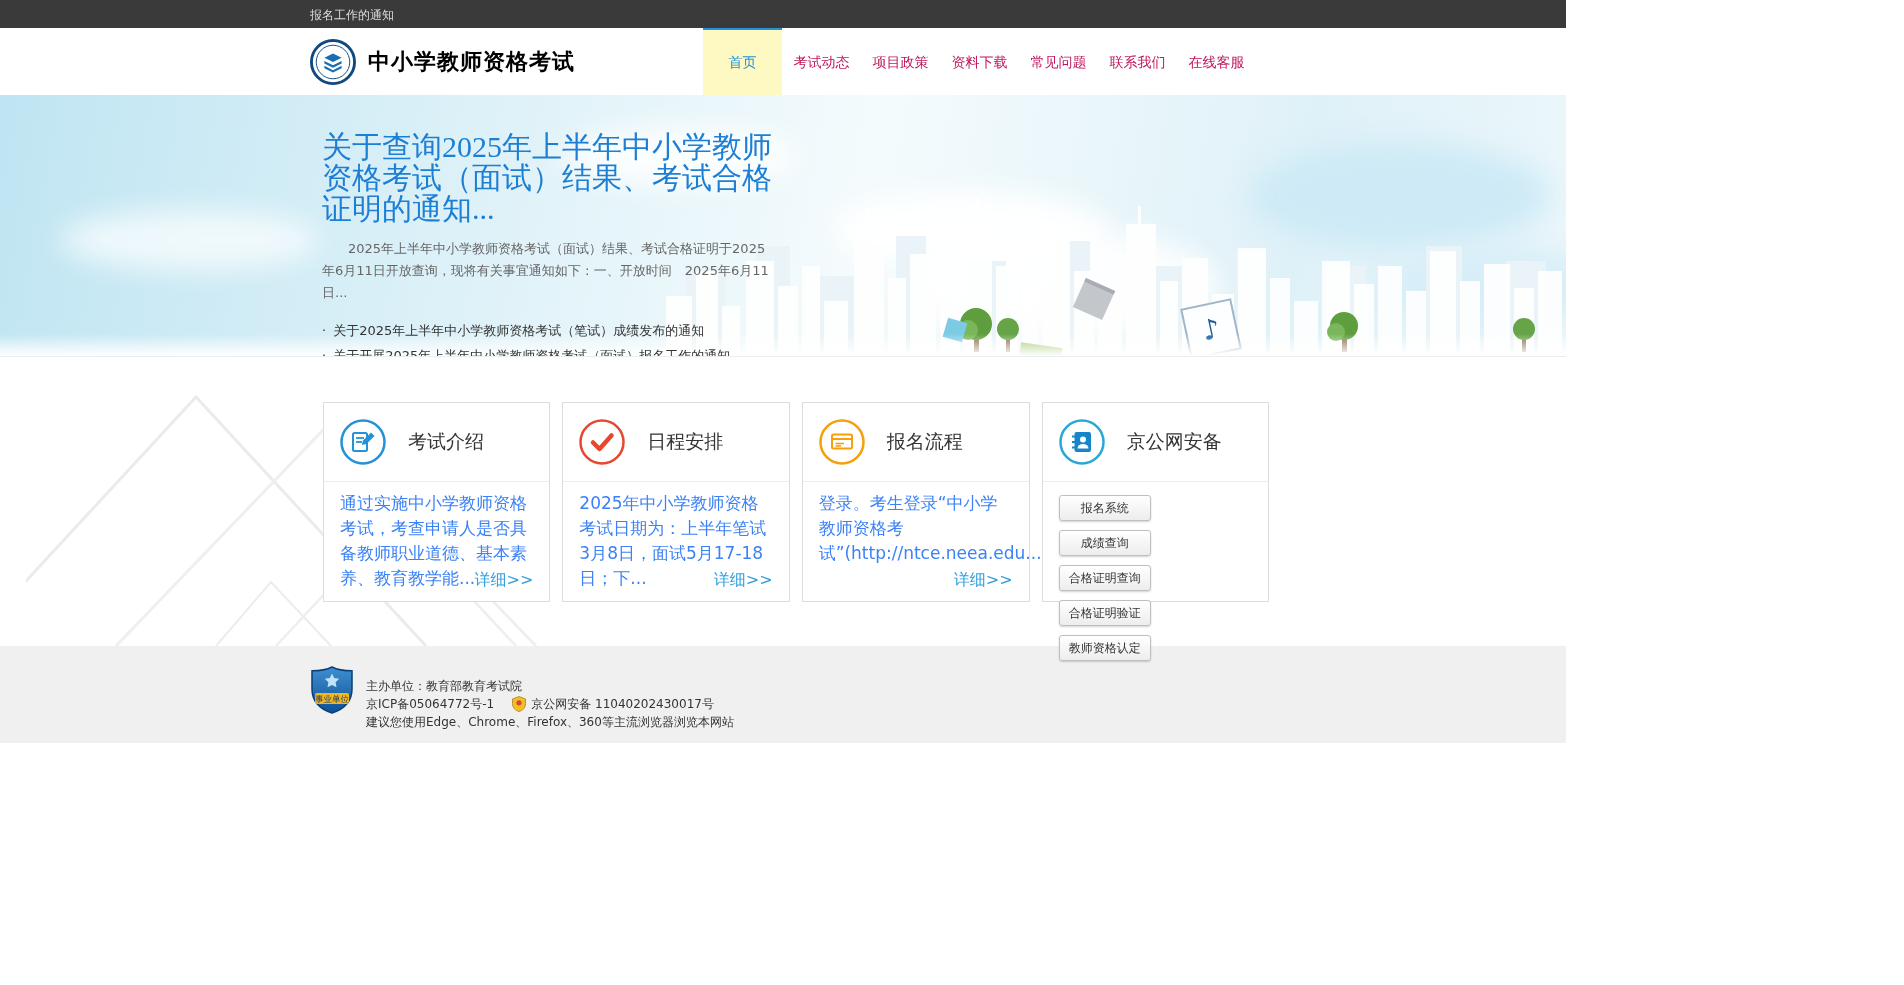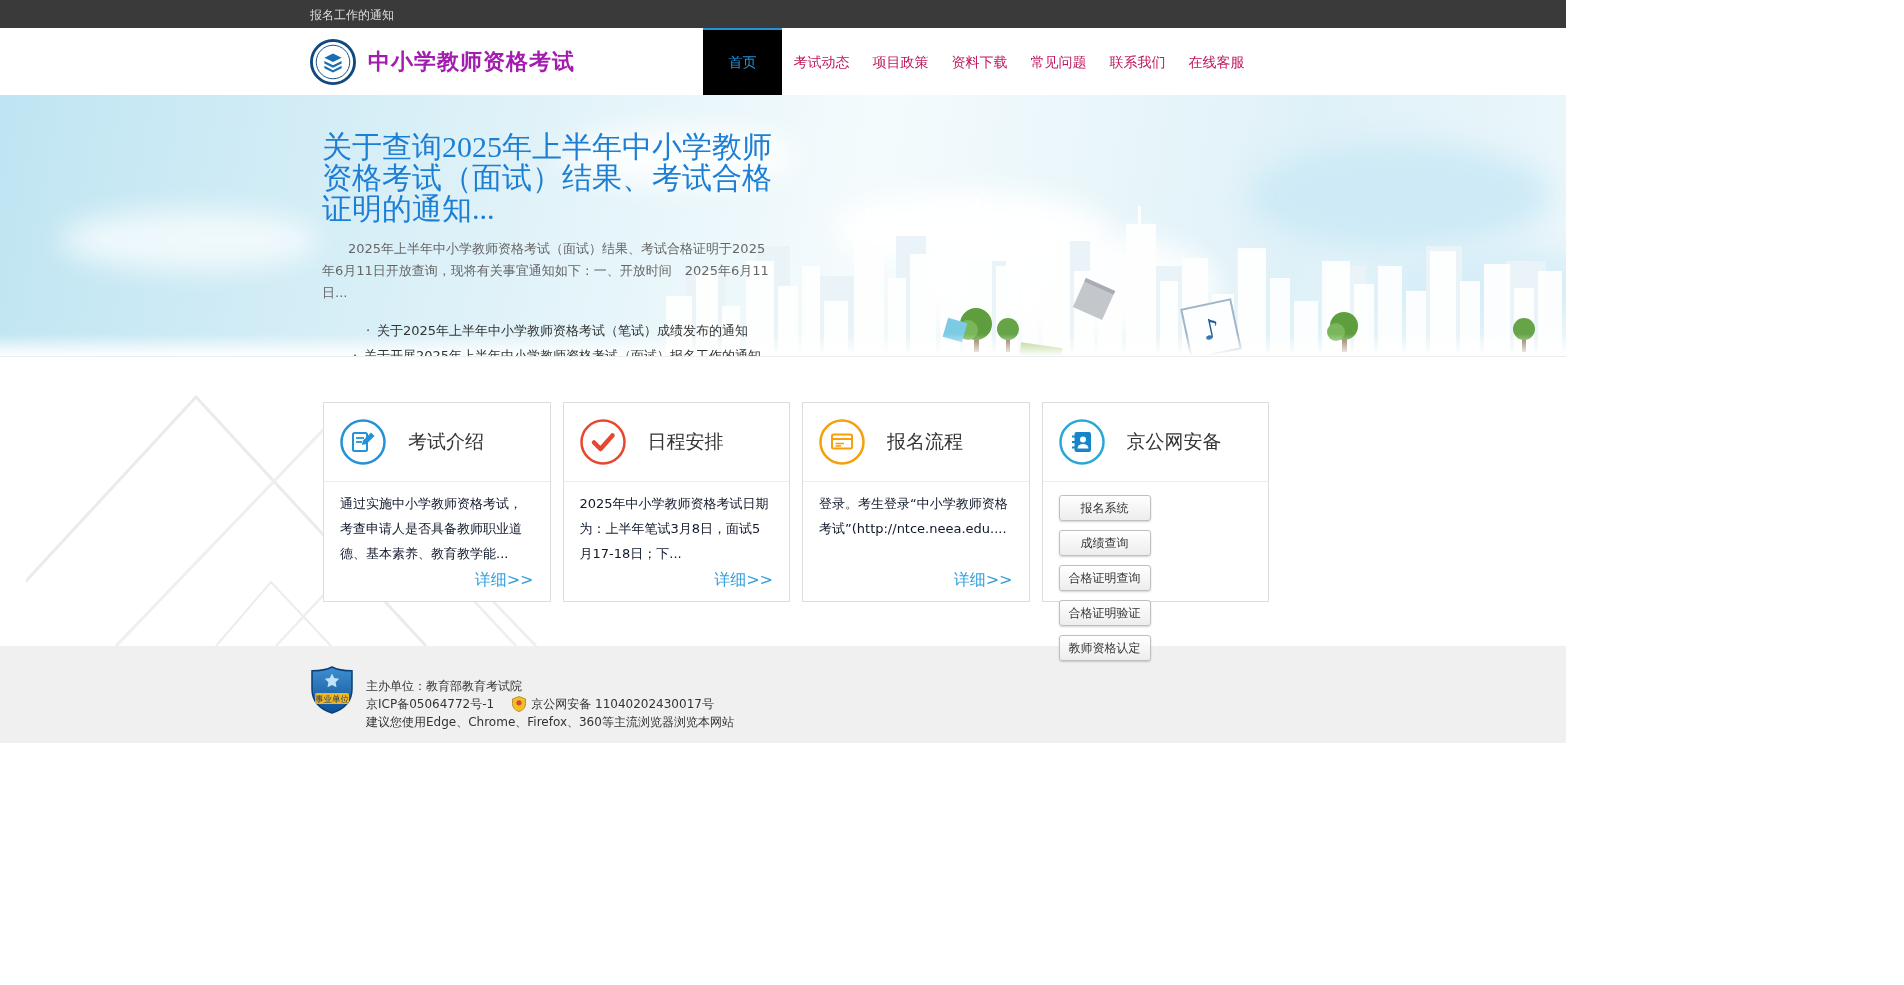--- a/index.html
+++ b/index.html
@@ -13,25 +13,25 @@
   
   .topbar { height:28px; background:#3a3a3a; }
   .topbar-inner { width:946px; margin:0 auto; line-height:28px; }
   .site-name { color:#ddd; font-size:12px; cursor:pointer; }
 
   
   .header { height:67px; background:#fff; }
   .header-inner { width:946px; margin:0 auto; display:flex; height:67px; }
   .brand { display:flex; align-items:center; gap:12px; cursor:pointer; }
   .logo-icon svg { width:46px; height:46px; display:block; }
-  .brand-title { font-size:22px; font-weight:600; color:#a21caf; letter-spacing:1px; }
+  .brand-title { font-size:22px; font-weight:600; color:#000000; letter-spacing:1px; }
   .nav { margin-left:auto; display:flex; }
   .nav-item { width:79px; text-align:center; line-height:65px; font-size:14px; color:#be185d;
               cursor:pointer; border-top:2px solid transparent; }
-  .nav-item.active { background:#000000; border-top-color:#2492d6; color:#2492d6; }
+  .nav-item.active { background:#fef9c3; border-top-color:#2492d6; color:#2492d6; }
 
   
   .banner { position:relative; height:262px; overflow:hidden; border-bottom:1px solid #e8eef1;
     background:linear-gradient(100deg,#bfe5f2 0%,#ddf1f8 30%,#f4fbfd 55%,#dff1f8 82%,#ecf7fb 100%); }
   .banner::after { content:""; position:absolute; left:0; right:0; bottom:0; height:22px;
     background:linear-gradient(rgba(255,255,255,0),#ffffff); }
   .cloud { position:absolute; border-radius:50%; filter:blur(14px); }
   .cloud.c1 { left:830px; top:95px;  width:280px; height:80px;  background:rgba(255,255,255,.95); }
   .cloud.c2 { left:1250px; top:48px; width:300px; height:105px; background:#cdeaf6; }
   .cloud.c3 { left:1380px; top:150px; width:220px; height:85px; background:#d7eef8; }
@@ -43,34 +43,34 @@
   .cube.green  { left:1018px; top:250px; width:42px; height:42px; background:#a5cd71; border-bottom:5px solid #84ad55; transform:rotate(8deg); }
   .cube.gray   { left:1078px; top:188px; width:32px; height:32px; background:#c3c7cc; border-top:4px solid #a9adb3; transform:rotate(24deg); }
   .cube.teal   { left:1140px; top:262px; width:26px; height:26px; background:#3cb7a8; transform:rotate(10deg); }
   .cube.cyan   { left:945px;  top:225px; width:20px; height:20px; background:#7ccbe4; transform:rotate(16deg); }
   .cube.music  { left:1185px; top:208px; width:52px; height:52px; background:#fdfeff; border:2px solid #9fb6c9;
                  transform:rotate(-12deg); text-align:center; line-height:50px; font-size:28px; color:#1c5d97; }
   .cube.music::before { content:"♪"; }
   .banner-text { position:absolute; left:322px; top:36px; width:470px; z-index:2; }
   .banner-title { font-size:30px; font-weight:500; color:#1d7fd3; line-height:31px; cursor:pointer;font-family:Liberation Serif, serif; }
   .banner-summary { margin-top:14px; width:450px; font-size:13px; color:#666; line-height:22px; text-indent:2em; }
-  .banner-news { margin-top:14px; list-style:none;text-align:center; }
+  .banner-news { margin-top:14px; list-style:none; }
   .banner-news li { font-size:13px; color:#333; line-height:25px; cursor:pointer; }
   .banner-news li::before { content:"·"; margin-right:7px; }
   .more-link { display:block; width:450px; text-align:right; color:#ff8a00; font-size:13px; margin-top:5px; cursor:pointer; text-decoration:none; }
 
   
   .main { position:relative; height:289px; background:#fff;margin-left:26px; }
   .triangles { position:absolute; left:0; top:0; z-index:0; }
   .cards { position:relative; width:946px; margin:0 auto; padding-top:45px; display:flex; gap:12px; z-index:1; }
   .card { width:228px; height:200px; background:#fff; border:1px solid #ddd; position:relative; }
   .card-head { height:79px; display:flex; align-items:center; padding:0 16px; border-bottom:1px solid #ededed; }
   .card-icon svg { width:46px; height:46px; display:block; }
   .card-title { margin-left:22px; font-size:19px; color:#333; }
-  .card-text { padding:9px 16px 0; font-size:13px; color:#0f172a; line-height:25px; }
+  .card-text { padding:9px 16px 0; font-size:17px; color:#3b82f6; line-height:25px; }
   .detail-link { position:absolute; right:16px; bottom:10px; color:#33a0dd; font-size:16px; cursor:pointer; text-decoration:none; }
   .svc { display:flex; flex-wrap:wrap; gap:9px 12px; padding:13px 16px 0; }
   .svc button { width:92px; height:26px; font-size:12px; color:#333; font-family:inherit;
     background:linear-gradient(#ffffff,#ededed); border:1px solid #bfbfbf; border-radius:3px;
     box-shadow:0 1px 2px rgba(0,0,0,.18); cursor:pointer; }
 
   
   .footer { height:97px; background:#f0f0f0; }
   .footer-inner { width:946px; margin:0 auto; padding-top:20px; display:flex; }
   .footer-badge svg { width:44px; height:48px; display:block; }

